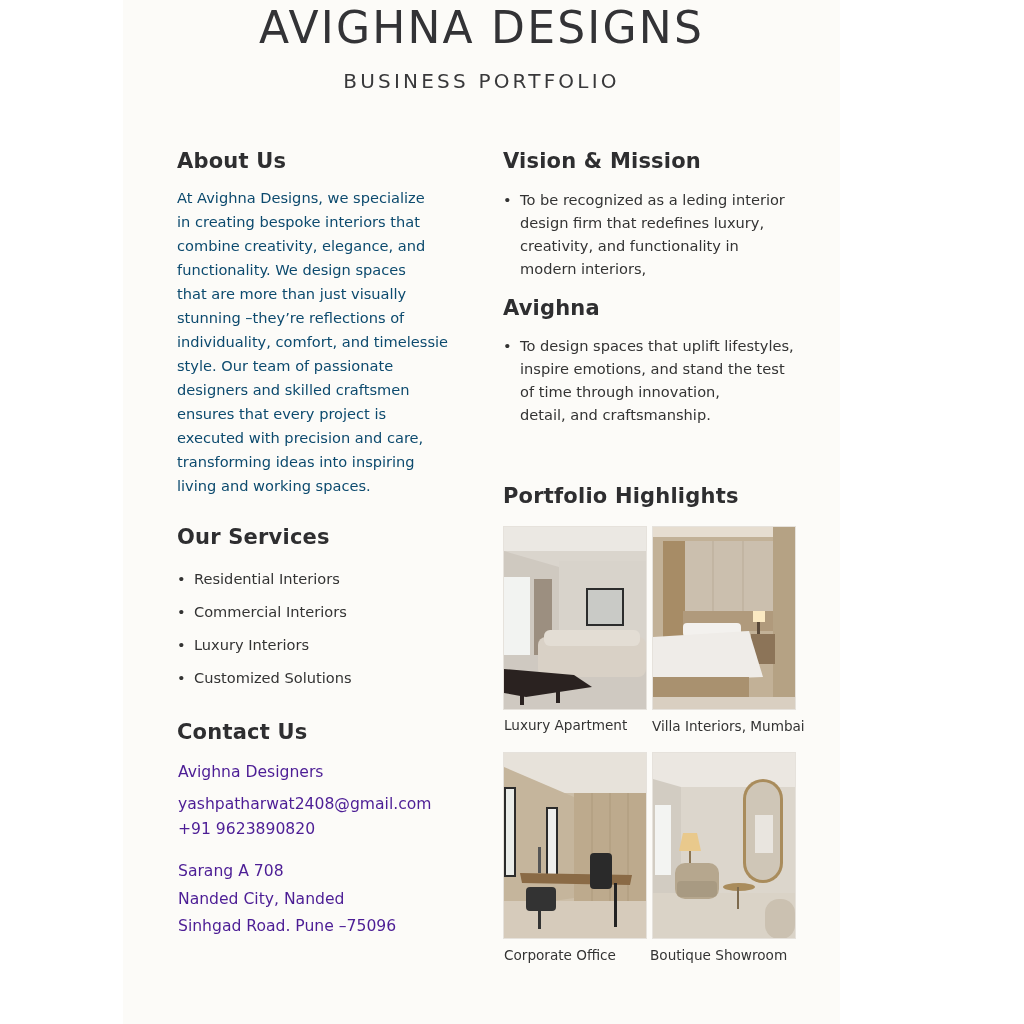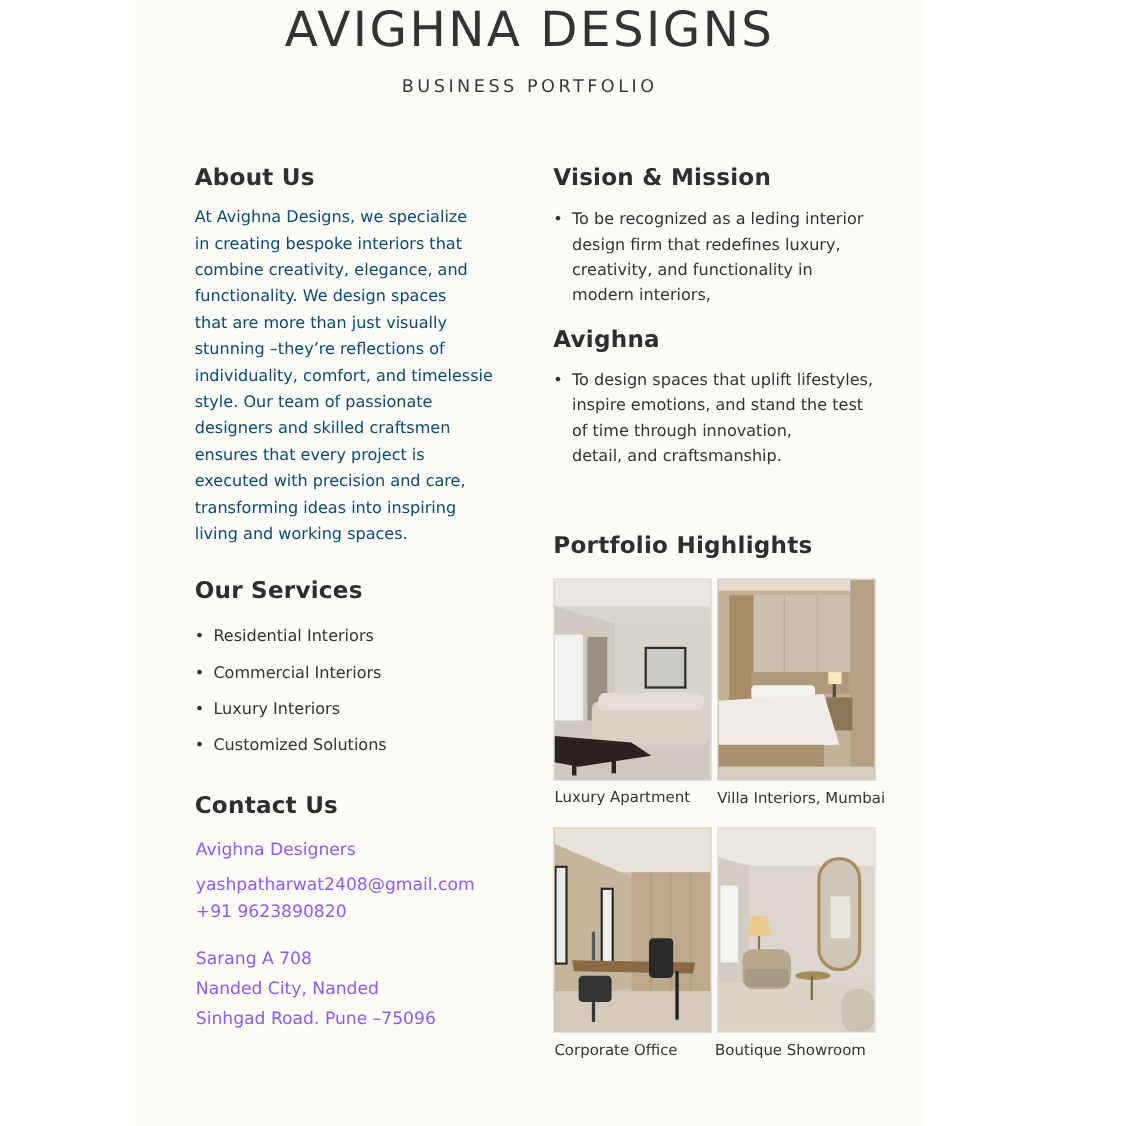--- a/index.html
+++ b/index.html
@@ -3,31 +3,31 @@
 <meta charset="utf-8">
 <style>
   html, body { margin: 0; padding: 0; background: #ffffff; }
   body { width: 1024px; height: 1024px; position: relative; overflow: hidden;
          font-family: "DejaVu Sans", "Liberation Sans", sans-serif; color: #2e2e30; }
   .page { position: absolute; left: 123px; top: 0; width: 717px; height: 1024px; background: #fcfbf8; }
   .title { position: absolute; left: 0; width: 100%; top: 2px; text-align: center;
            font-family: "DejaVu Sans", sans-serif; font-size: 44px; font-weight: 400;
            letter-spacing: 2.2px; color: #333336; margin: 0; }
   .subtitle { position: absolute; left: 0; width: 100%; top: 69px; text-align: center;
-              font-size: 16px; letter-spacing: 3.2px; color: #38383a; margin: 0; }
+              font-size: 20px; letter-spacing: 3.2px; color: #38383a; margin: 0; }
   h2 { margin: 0; position: absolute; font-size: 21px; font-weight: 600; color: #2e2e30; letter-spacing: 0.2px; text-align: right; }
   .para { position: absolute; font-size: 14.6px; line-height: 24px; color: #0c4a6e; margin: 0; }
   .para span { display: block; white-space: nowrap; }
   ul.bul { list-style: none; margin: 0; padding: 0; position: absolute; }
   ul.bul li { position: relative; padding-left: 17px; font-size: 14.6px; color: #333; white-space: nowrap; }
   ul.bul li::before { content: "\2022"; position: absolute; left: 0; top: 0; color: #333; }
   .svc li { height: 33px; line-height: 18px; }
   .vm li { line-height: 23px; }
   .vm li span { display: block; }
-  .contact div { position: absolute; font-size: 15.6px; color: #8b5cf6; white-space: nowrap; }
+  .contact div { position: absolute; font-size: 15.6px; color: #4c1d95; white-space: nowrap; }
   .tile { position: absolute; width: 142px; overflow: hidden; border: 1px solid #e6e2dc; }
   .cap { position: absolute; font-size: 13.6px; color: #333; white-space: nowrap; }
 </style>
 </head>
 <body>
 
 <div class="page">
 
   <h1 class="title">AVIGHNA DESIGNS</h1>
   <div class="subtitle">BUSINESS PORTFOLIO</div>

